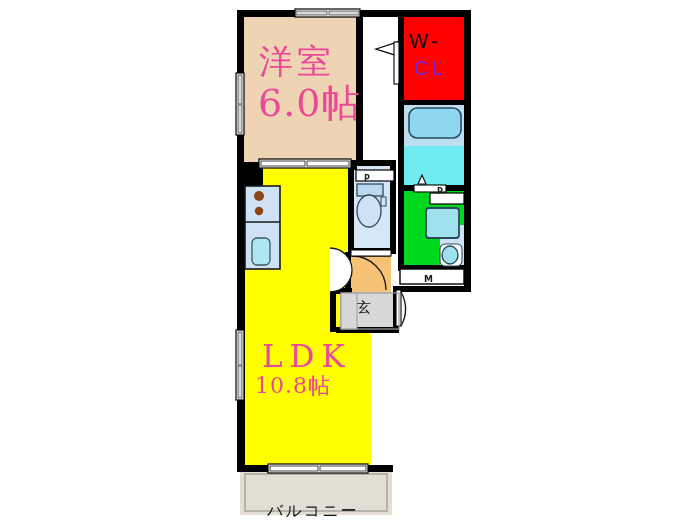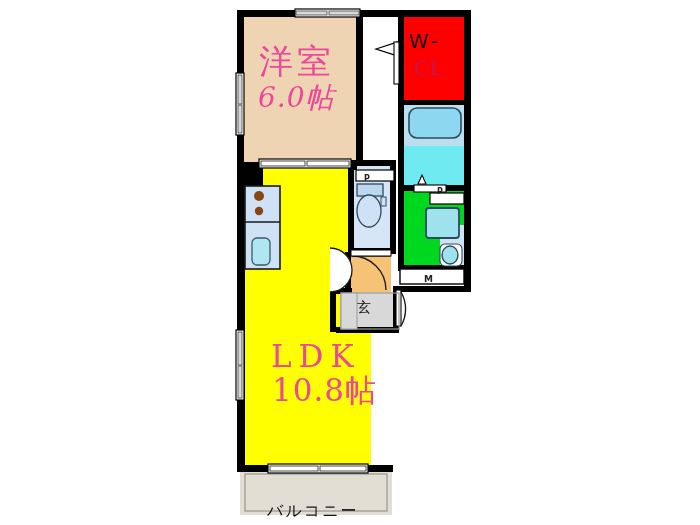--- a/index.html
+++ b/index.html
@@ -34,48 +34,46 @@
     font-weight: 400;
     color: #ec4899;
   }
   .label-youshitsu-name {
     left: 259px; top: 44px;
     font-size: 34px;
     letter-spacing: 4px;
   }
   .label-youshitsu-size {
     left: 258px; top: 84px;
-    font-size: 28px;
+    font-size: 38px;
     letter-spacing: 1px;
-    font-style: italic;
   }
   .label-ldk-name {
-    left: 271px; top: 341px;
+    left: 262px; top: 341px;
     font-size: 31px;
     letter-spacing: 7px;
   }
   .label-ldk-size {
     left: 255px; top: 375px;
-    font-size: 31px;
+    font-size: 22px;
     letter-spacing: 1px;
-    margin-left: 17px;
   }
   .label-wcl-1 {
     left: 409px; top: 31px;
     font-size: 20px;
     letter-spacing: 3px;
     color: #111111;
     font-family: "DejaVu Sans", "Liberation Sans", sans-serif;
   }
   .label-wcl-2 {
     left: 414px; top: 58px;
     font-size: 20px;
     letter-spacing: 3px;
-    color: #be185d;
-    font-family: Liberation Serif, serif;
+    color: #6d28d9;
+    font-family: Liberation Sans, sans-serif;
   }
   .label-balcony {
     left: 267px; top: 503px;
     font-size: 16px;
     letter-spacing: 2px;
     font-family: "DejaVu Serif", "Liberation Serif", serif;
   }
   .label-genkan {
     left: 357px; top: 300px;
     font-size: 14px;

